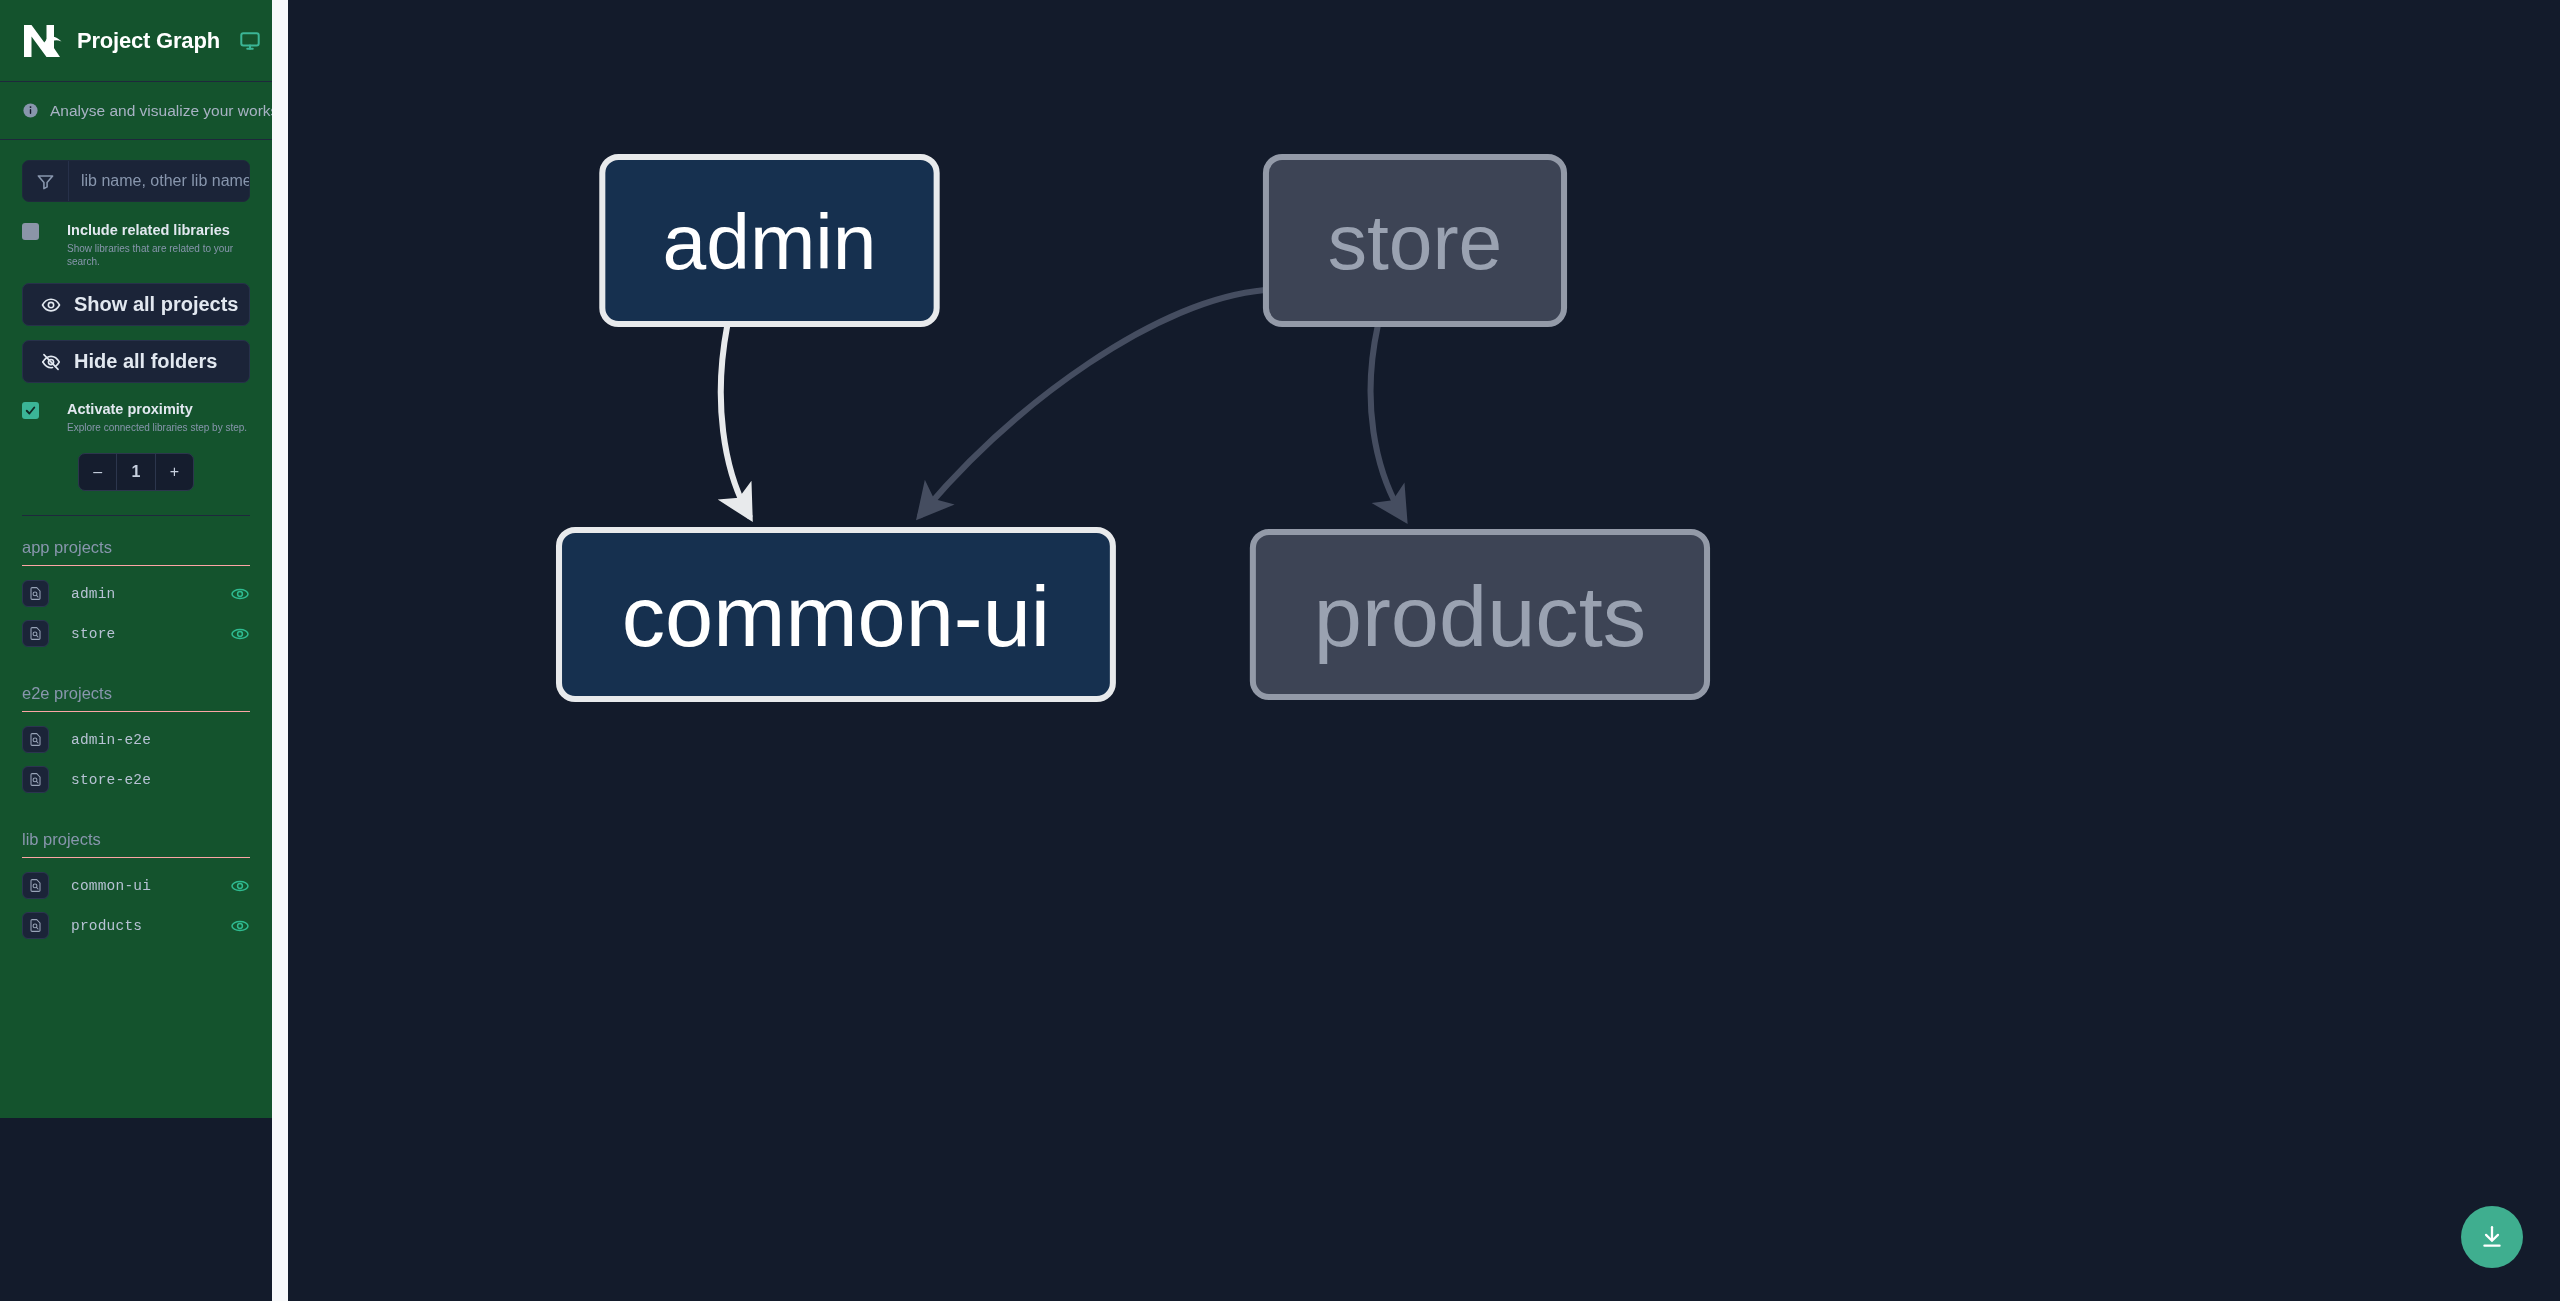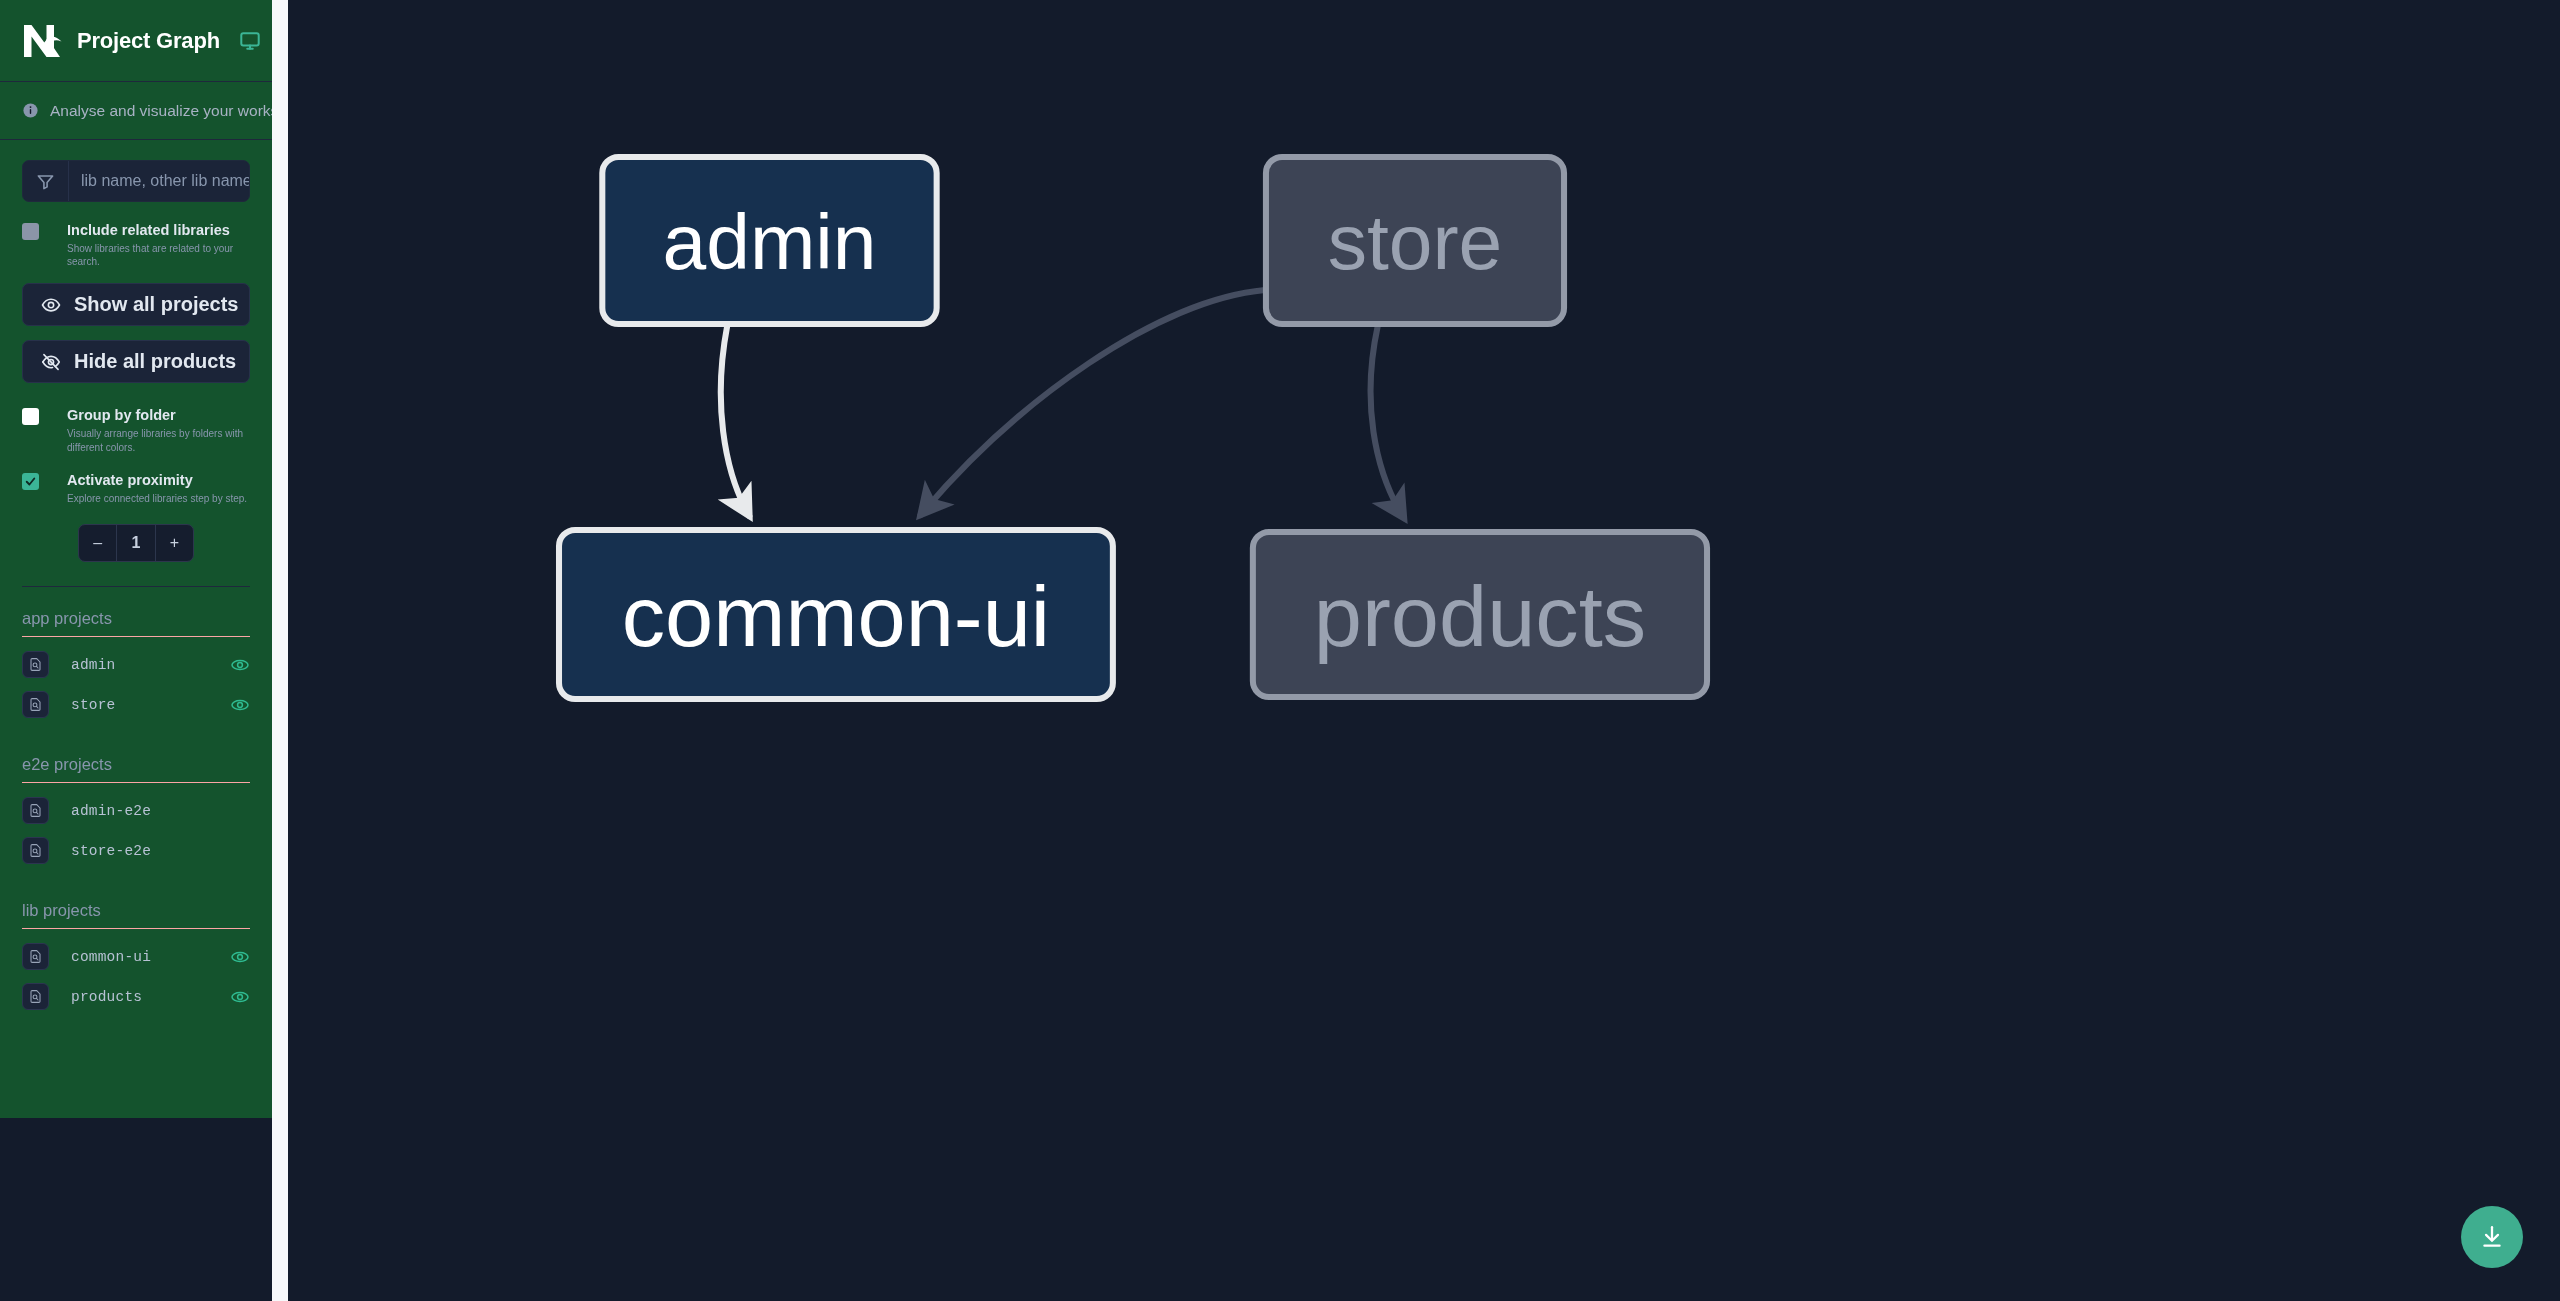--- a/index.html
+++ b/index.html
@@ -355,30 +355,23 @@
         <span class="lbl">Show all projects</span>
       </button>
 
       <button class="sb-btn">
         <svg viewBox="0 0 24 24" fill="none" stroke="#e2e8f0" stroke-width="1.9" stroke-linecap="round" stroke-linejoin="round">
           <path d="M2.2 12 C5 7.2 8.3 5.2 12 5.2 C16 5.2 19.4 7.4 21.9 12 C20.6 14.4 19 16.2 17.2 17.4"></path>
           <path d="M13.9 18.6 C13.3 18.7 12.7 18.8 12 18.8 C8.3 18.8 5 16.8 2.2 12"></path>
           <circle cx="12" cy="12" r="3.1"></circle>
           <path d="M3.5 3.2 L20.5 20.8"></path>
         </svg>
-        <span class="lbl">Hide all products</span>
+        <span class="lbl">Hide all folders</span>
       </button>
 
-      <div class="chk-row" style="margin-top:23px;">
-        <span class="chk unchecked-white"></span>
-        <span class="chk-text">
-          <span class="chk-title">Group by folder</span>
-          <span class="chk-desc" style="display:block;">Visually arrange libraries by folders with different colors.</span>
-        </span>
-      </div>
 
       <div class="chk-row" style="margin-top:17px;">
         <span class="chk checked">
           <svg viewBox="0 0 24 24" fill="none" stroke="#102a23" stroke-width="3.4" stroke-linecap="round" stroke-linejoin="round">
               <path d="M5 12.5 L10 17.5 L19 6.5"></path>
             </svg>
         </span>
         <span class="chk-text">
           <span class="chk-title">Activate proximity</span>
           <span class="chk-desc" style="display:block;">Explore connected libraries step by step.</span>

